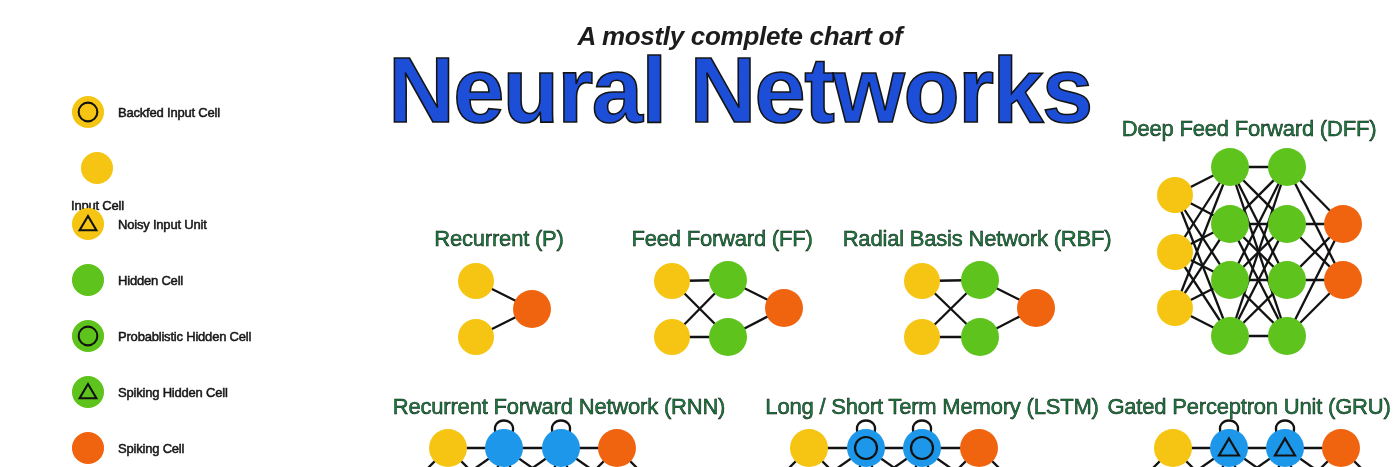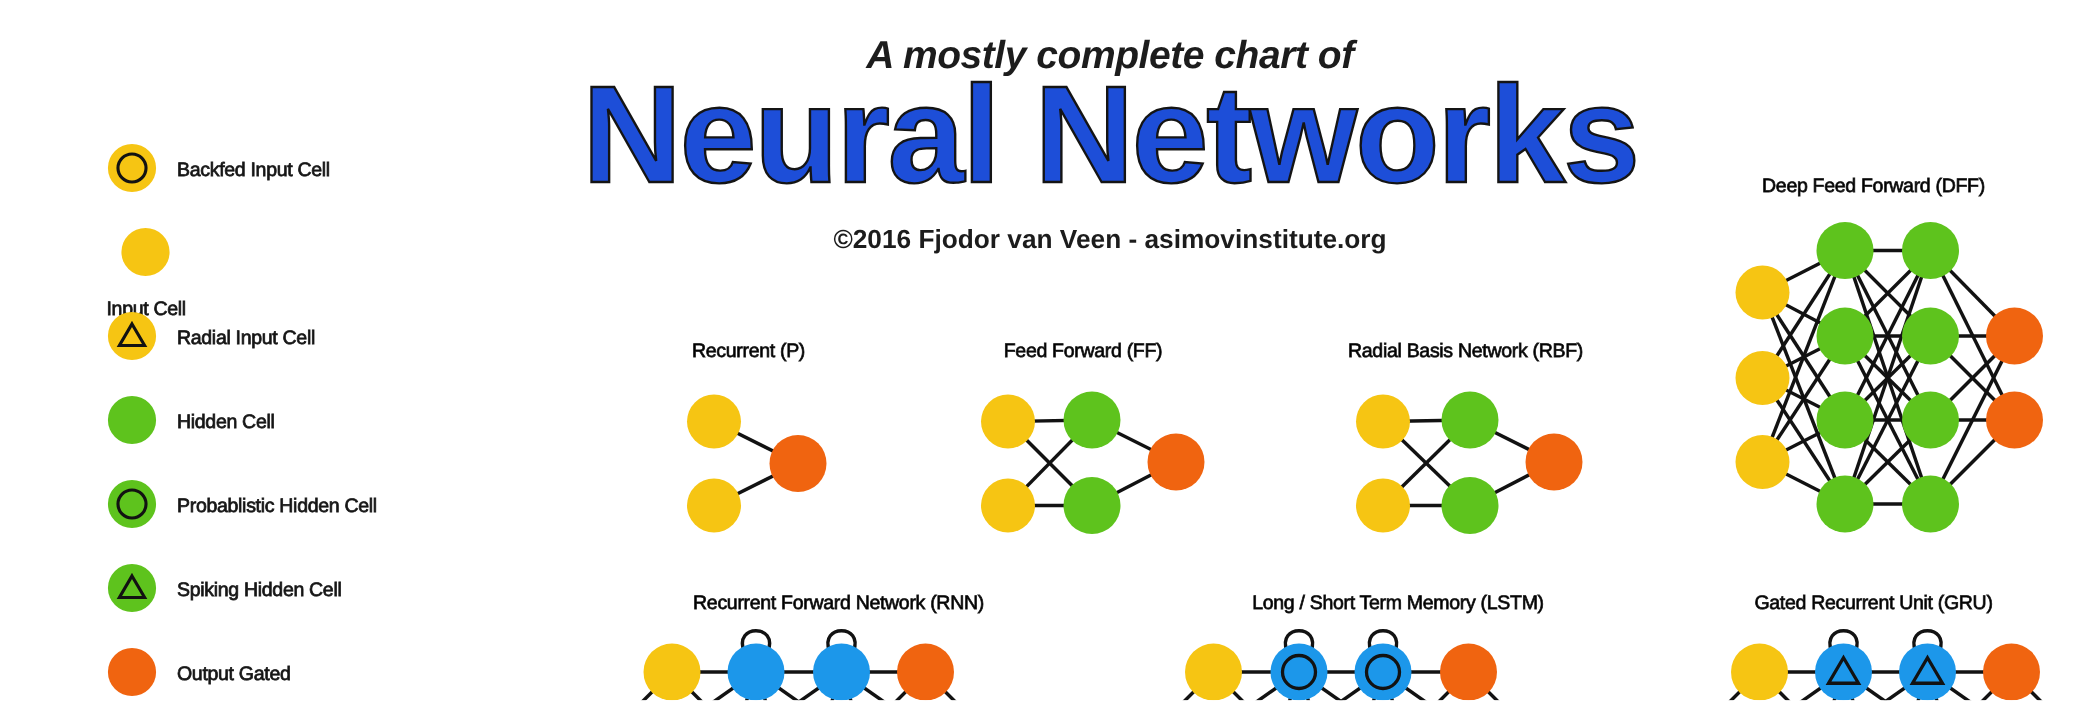--- a/index.html
+++ b/index.html
@@ -22,60 +22,59 @@
     font-size:17.5px;font-weight:600;white-space:nowrap;color:#1c1c1c;
   }
   .legend{position:absolute;inset:0;pointer-events:none;}
   .legend-item{
     position:absolute;left:71px;height:34px;display:flex;align-items:center;gap:13px;
     white-space:nowrap;
   }
   .legend-icon{width:34px;height:34px;flex:0 0 auto;display:block;}
   .legend-label{font-size:13px;color:#161616;-webkit-text-stroke:0.5px #161616;letter-spacing:-0.2px;}
   .net-title{
-    position:absolute;transform:translateX(-50%);font-size:13px;white-space:nowrap;
-    color:#000000;-webkit-text-stroke:0.5px #161616;letter-spacing:-0.2px;
+    position:absolute;transform:translateX(-50%);font-size:22px;white-space:nowrap;
+    color:#15803d;-webkit-text-stroke:0.5px #161616;letter-spacing:-0.2px;
   }
   #nt-p   {left:499px; top:226px}
   #nt-ff  {left:722px; top:226px}
   #nt-rbf {left:977px; top:226px}
   #nt-dff {left:1249px;top:116px}
   #nt-rnn {left:559px; top:394px}
   #nt-lstm{left:932px; top:394px}
   #nt-gru {left:1249px;top:394px}
   #nets{position:absolute;left:0;top:0;width:1400px;height:467px;display:block;}
 </style>
 </head>
 <body>
 
 <div class="canvas">
   <div class="subtitle">A mostly complete chart of</div>
   <div class="main-title">Neural Networks</div>
-  <div class="copyright">©2016 Fjodor van Veen - asimovinstitute.org</div>
 
   <div class="legend">
       <div class="legend-item" style="top: 95px;">
         <svg viewBox="0 0 36 36" class="legend-icon">
           <circle cx="18" cy="18" r="17" fill="#F6C513"></circle>
           <circle cx="18" cy="18" r="9.9" fill="none" stroke="#121212" stroke-width="2.2"></circle>
         </svg>
         <span class="legend-label">Backfed Input Cell</span>
       </div>
       <div class="legend-item" style="top: 151px; flex-direction: column;">
         <svg viewBox="0 0 36 36" class="legend-icon">
           <circle cx="18" cy="18" r="17" fill="#F6C513"></circle>
         </svg>
         <span class="legend-label">Input Cell</span>
       </div>
       <div class="legend-item" style="top: 207px;">
         <svg viewBox="0 0 36 36" class="legend-icon">
           <circle cx="18" cy="18" r="17" fill="#F6C513"></circle>
           <polygon points="18.0,9.5 26.9,24.7 9.1,24.7" fill="none" stroke="#121212" stroke-width="2.2"></polygon>
         </svg>
-        <span class="legend-label">Radial Input Cell</span>
+        <span class="legend-label">Noisy Input Unit</span>
       </div>
       <div class="legend-item" style="top: 263px;">
         <svg viewBox="0 0 36 36" class="legend-icon">
           <circle cx="18" cy="18" r="17" fill="#5EC31D"></circle>
         </svg>
         <span class="legend-label">Hidden Cell</span>
       </div>
       <div class="legend-item" style="top: 319px;">
         <svg viewBox="0 0 36 36" class="legend-icon">
           <circle cx="18" cy="18" r="17" fill="#5EC31D"></circle>
@@ -87,21 +86,21 @@
         <svg viewBox="0 0 36 36" class="legend-icon">
           <circle cx="18" cy="18" r="17" fill="#5EC31D"></circle>
           <polygon points="18.0,9.5 26.9,24.7 9.1,24.7" fill="none" stroke="#121212" stroke-width="2.2"></polygon>
         </svg>
         <span class="legend-label">Spiking Hidden Cell</span>
       </div>
       <div class="legend-item" style="top: 431px;">
         <svg viewBox="0 0 36 36" class="legend-icon">
           <circle cx="18" cy="18" r="17" fill="#F06410"></circle>
         </svg>
-        <span class="legend-label">Output Gated</span>
+        <span class="legend-label">Spiking Cell</span>
       </div>
     </div>
 
   <svg id="nets" viewBox="0 0 1400 467" xmlns="http://www.w3.org/2000/svg">
       <g>
         <line x1="476" y1="281" x2="532" y2="309" stroke="#121212" stroke-width="2.3"></line>
         <line x1="476" y1="337" x2="532" y2="309" stroke="#121212" stroke-width="2.3"></line>
         <g>
           <circle cx="476" cy="281" r="18" fill="#F6C513"></circle>
         </g>
@@ -333,14 +332,14 @@
         </g>
       </g>
     </svg>
 
   <div class="net-title" id="nt-p">Recurrent (P)</div>
   <div class="net-title" id="nt-ff">Feed Forward (FF)</div>
   <div class="net-title" id="nt-rbf">Radial Basis Network (RBF)</div>
   <div class="net-title" id="nt-dff">Deep Feed Forward (DFF)</div>
   <div class="net-title" id="nt-rnn">Recurrent Forward Network (RNN)</div>
   <div class="net-title" id="nt-lstm">Long / Short Term Memory (LSTM)</div>
-  <div class="net-title" id="nt-gru">Gated Recurrent Unit (GRU)</div>
+  <div class="net-title" id="nt-gru">Gated Perceptron Unit (GRU)</div>
 </div>
 
 </body></html>

